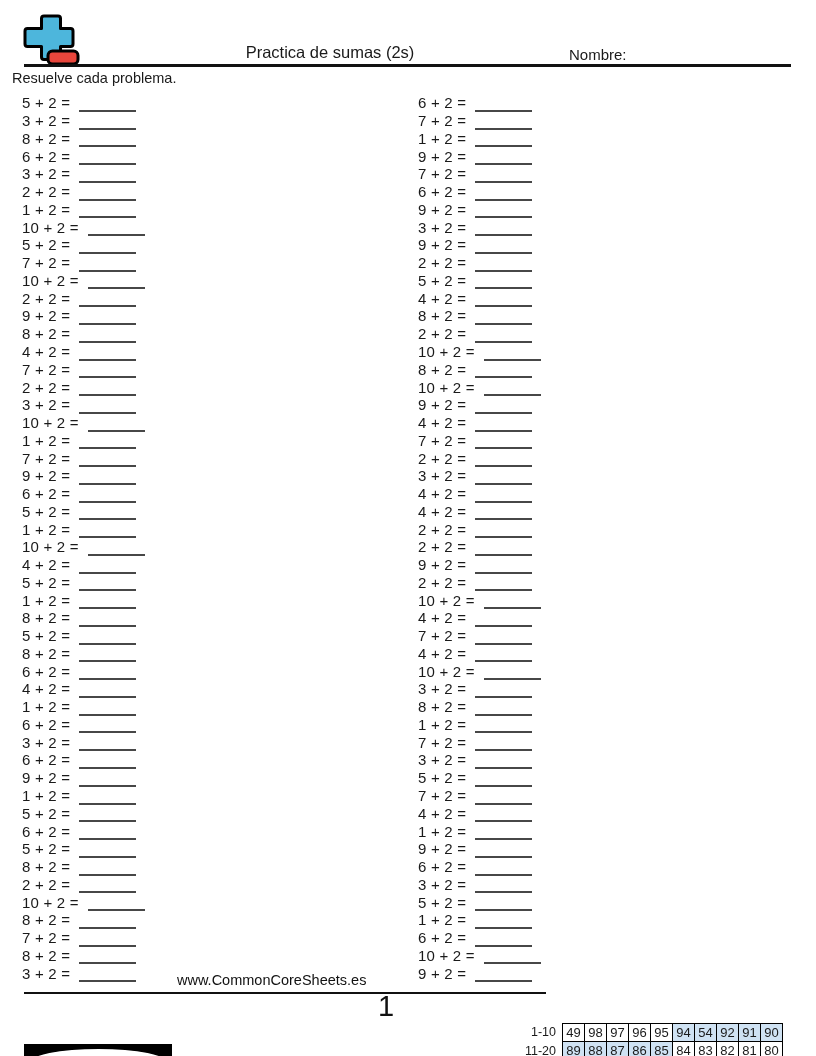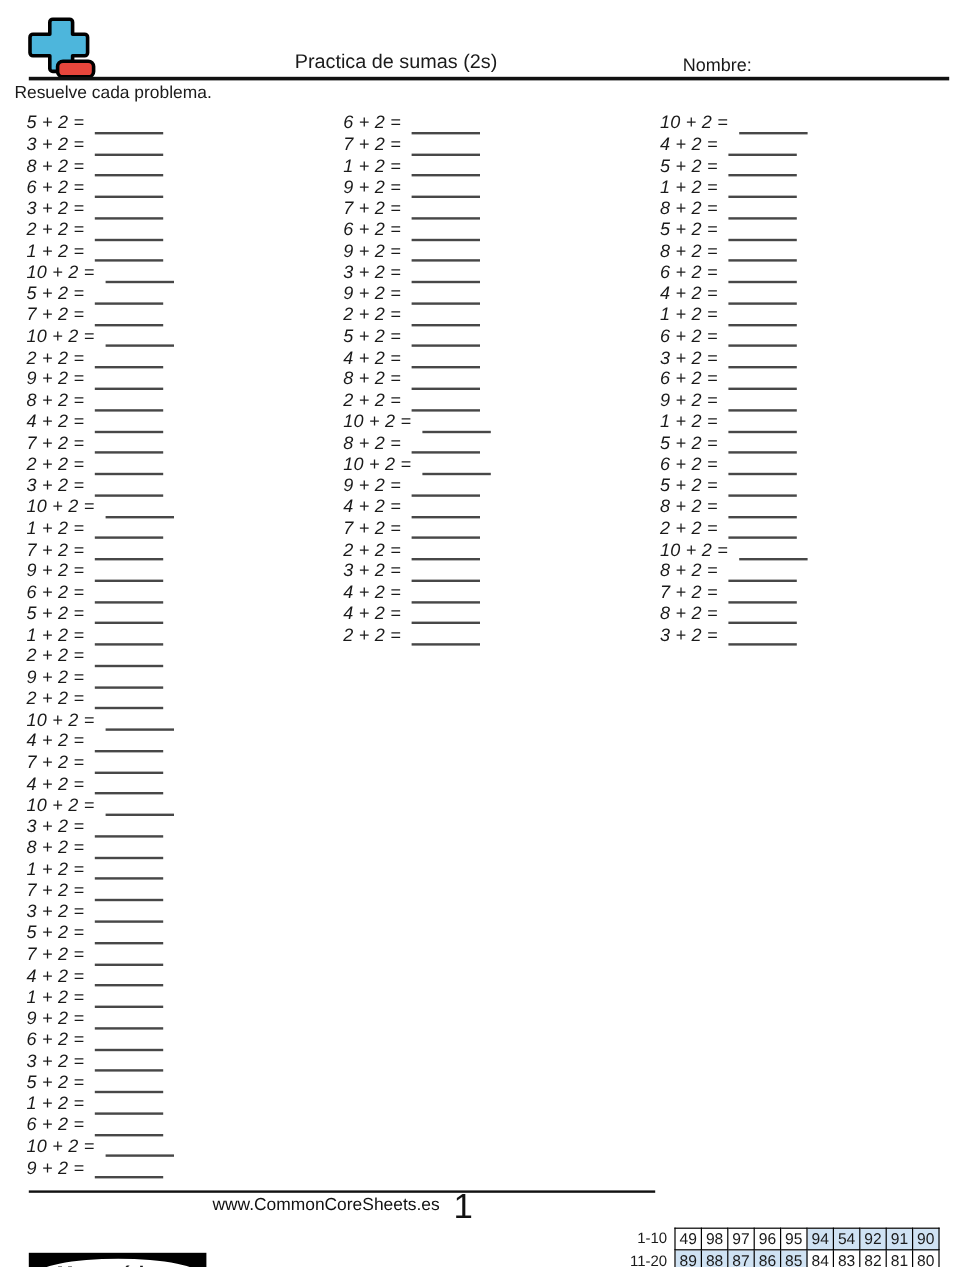--- a/index.html
+++ b/index.html
@@ -16,42 +16,42 @@
     position:absolute; left:330px; top:43px; transform:translateX(-50%);
     font-size:16.5px; white-space:nowrap;
   }
   .name-label { position:absolute; left:557px; top:46px; font-size:15px;margin-left:12px; }
   .header-rule { position:absolute; left:24px; top:64px; width:767px; height:2.5px; background:#111; }
   .instruction { position:absolute; left:12px; top:70px; font-size:14.5px; font-weight:normal; }
 
   
   .problems {
     position:absolute; left:22px; top:94px; width:774px; height:888px;
-    display:grid; grid-template-columns:repeat(3,1fr); column-gap:18px;font-style:italic;
+    display:grid; grid-template-columns:repeat(2,1fr); column-gap:18px;
   }
   .pcol { display:grid; grid-template-rows:repeat(25,1fr); }
   .problem { display:flex; align-items:center; font-size:15px; }
   .ptext { white-space:nowrap; letter-spacing:0.2px; }
   .blank {
     display:inline-block; width:57px; height:1px; margin-left:9px;
     border-bottom:2px solid #474747; transform:translateY(8px);
   }
 
   
   .footer-rule { position:absolute; left:24px; top:992px; width:522px; height:2px; background:#111; }
   .badge {
     position:absolute; left:24px; top:996px; width:148px; height:37px; background:#000;margin-top:48px;
   }
   .badge-oval {
     position:absolute; left:2.5px; top:2.5px; right:2.5px; bottom:2.5px;
     background:#fff; border:2.5px solid #000; border-radius:50%;
     display:flex; align-items:center; justify-content:center;
   }
   .badge-oval span { font-size:16.5px; font-weight:bold; letter-spacing:0.2px; }
-  .website { position:absolute; left:177px; top:996px; font-size:14.5px; color:#111; }
+  .website { position:absolute; left:177px; top:972px; font-size:14.5px; color:#111; }
   .page-number { position:absolute; left:378px; top:990px; font-size:29px; color:#111; }
 
   .score { position:absolute; left:512px; top:995px; display:flex;margin-top:28px; }
   .score-labels { display:flex; flex-direction:column; width:50px; }
   .score-labels div {
     height:18.5px; line-height:18.5px; text-align:right; padding-right:6px; font-size:12.5px;
   }
   table.score-grid { border-collapse:collapse; }
   table.score-grid td {
     width:22px; height:17.5px; border:1.4px solid #000;

